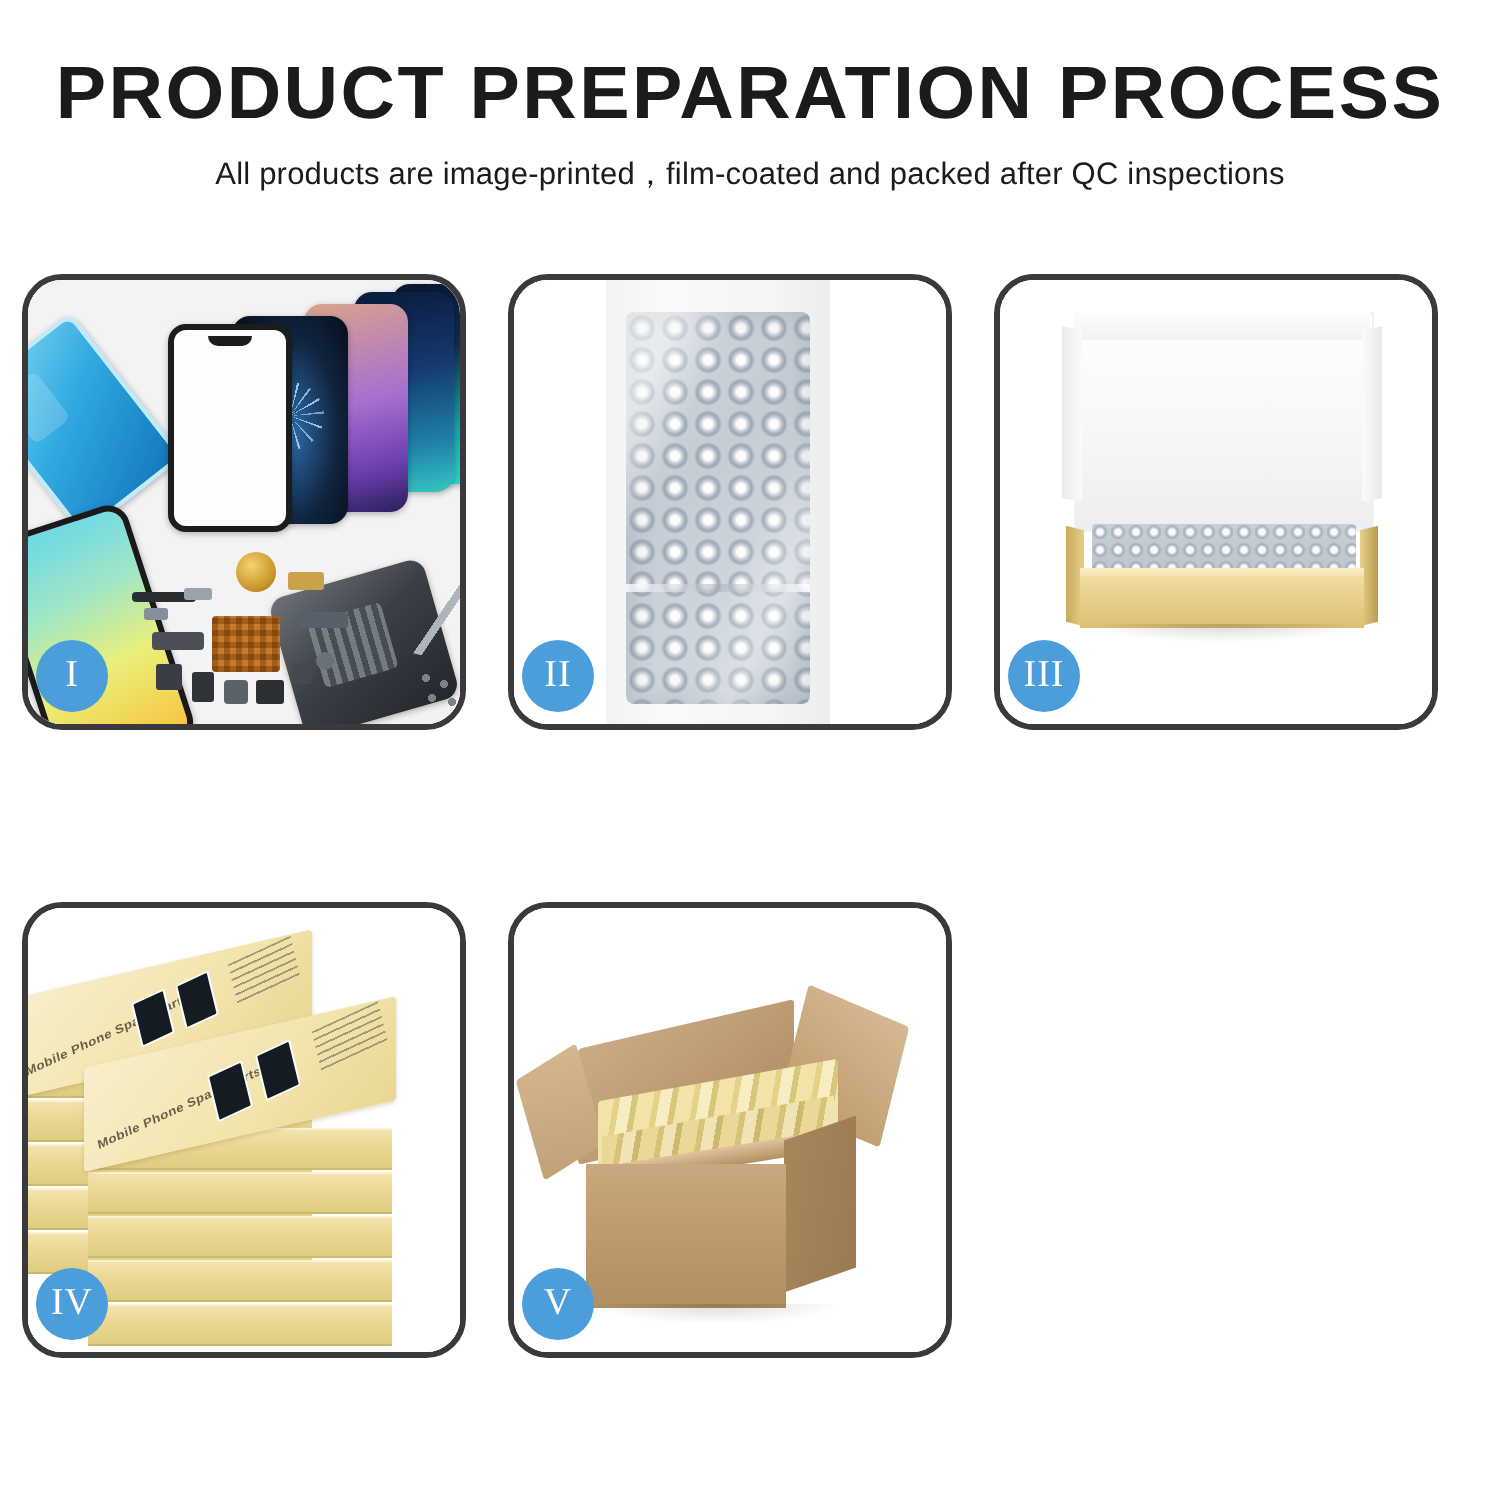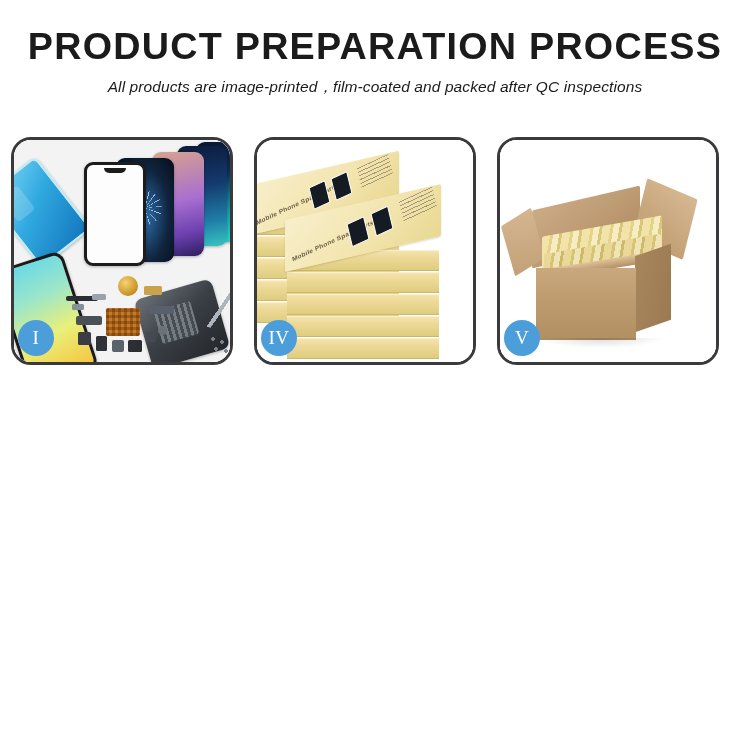--- a/index.html
+++ b/index.html
@@ -31,21 +31,20 @@
     margin: 0;
     transform: scaleX(1.02);
   }
   .page-subtitle {
     font-family: "Liberation Sans", sans-serif;
     font-size: 15.5px;
     font-weight: normal;
     color: #1b1b1b;
     margin: 10px 0 0 0;
     letter-spacing: 0.1px;
-    font-style: italic;
   }
 
   
   .grid {
     position: absolute;
     top: 137px;
     left: 11px;
     width: 728px;
     display: grid;
     grid-template-columns: repeat(3, 222px);
@@ -448,21 +447,49 @@
           <div class="pt pt-9"></div>
           <div class="pt pt-10"></div>
         </div>
         <div class="tool-tweezer"></div>
         <div class="pt-screws"></div>
       </div>
     </div>
     <div class="badge">I</div>
   </div>
 
-
+  <div class="panel">
+    <div class="panel-inner">
+      <div class="scene-bubble">
+        <div class="bubble-bg"></div>
+        <div class="bubble-wrap"></div>
+        <div class="bubble-sheen"></div>
+        <div class="bubble-seam"></div>
+      </div>
+    </div>
+    <div class="badge">II</div>
+  </div>
+
+  <div class="panel">
+    <div class="panel-inner">
+      <div class="scene-box3">
+        <div class="b3-lid"></div>
+        <div class="b3-lid-fold"></div>
+        <div class="b3-lid-l"></div>
+        <div class="b3-lid-r"></div>
+        <div class="b3-inner-bubble"></div>
+        <div class="b3-side-l"></div>
+        <div class="b3-side-r"></div>
+        <div class="b3-front-edge"></div>
+        <div class="b3-front"></div>
+        <div class="b3-shadow"></div>
+      </div>
+    </div>
+    <div class="badge">III</div>
+  </div>
 
   <div class="panel">
     <div class="panel-inner">
       <div class="scene-stack">
 
         <div class="sbox" style="left:-6px; top:74px;"></div>
         <div class="sbox" style="left:-6px; top:96px;"></div>
         <div class="sbox" style="left:-6px; top:118px;"></div>
         <div class="sbox" style="left:-6px; top:140px;"></div>
         <div class="sbox" style="left:-6px; top:162px;"></div>

